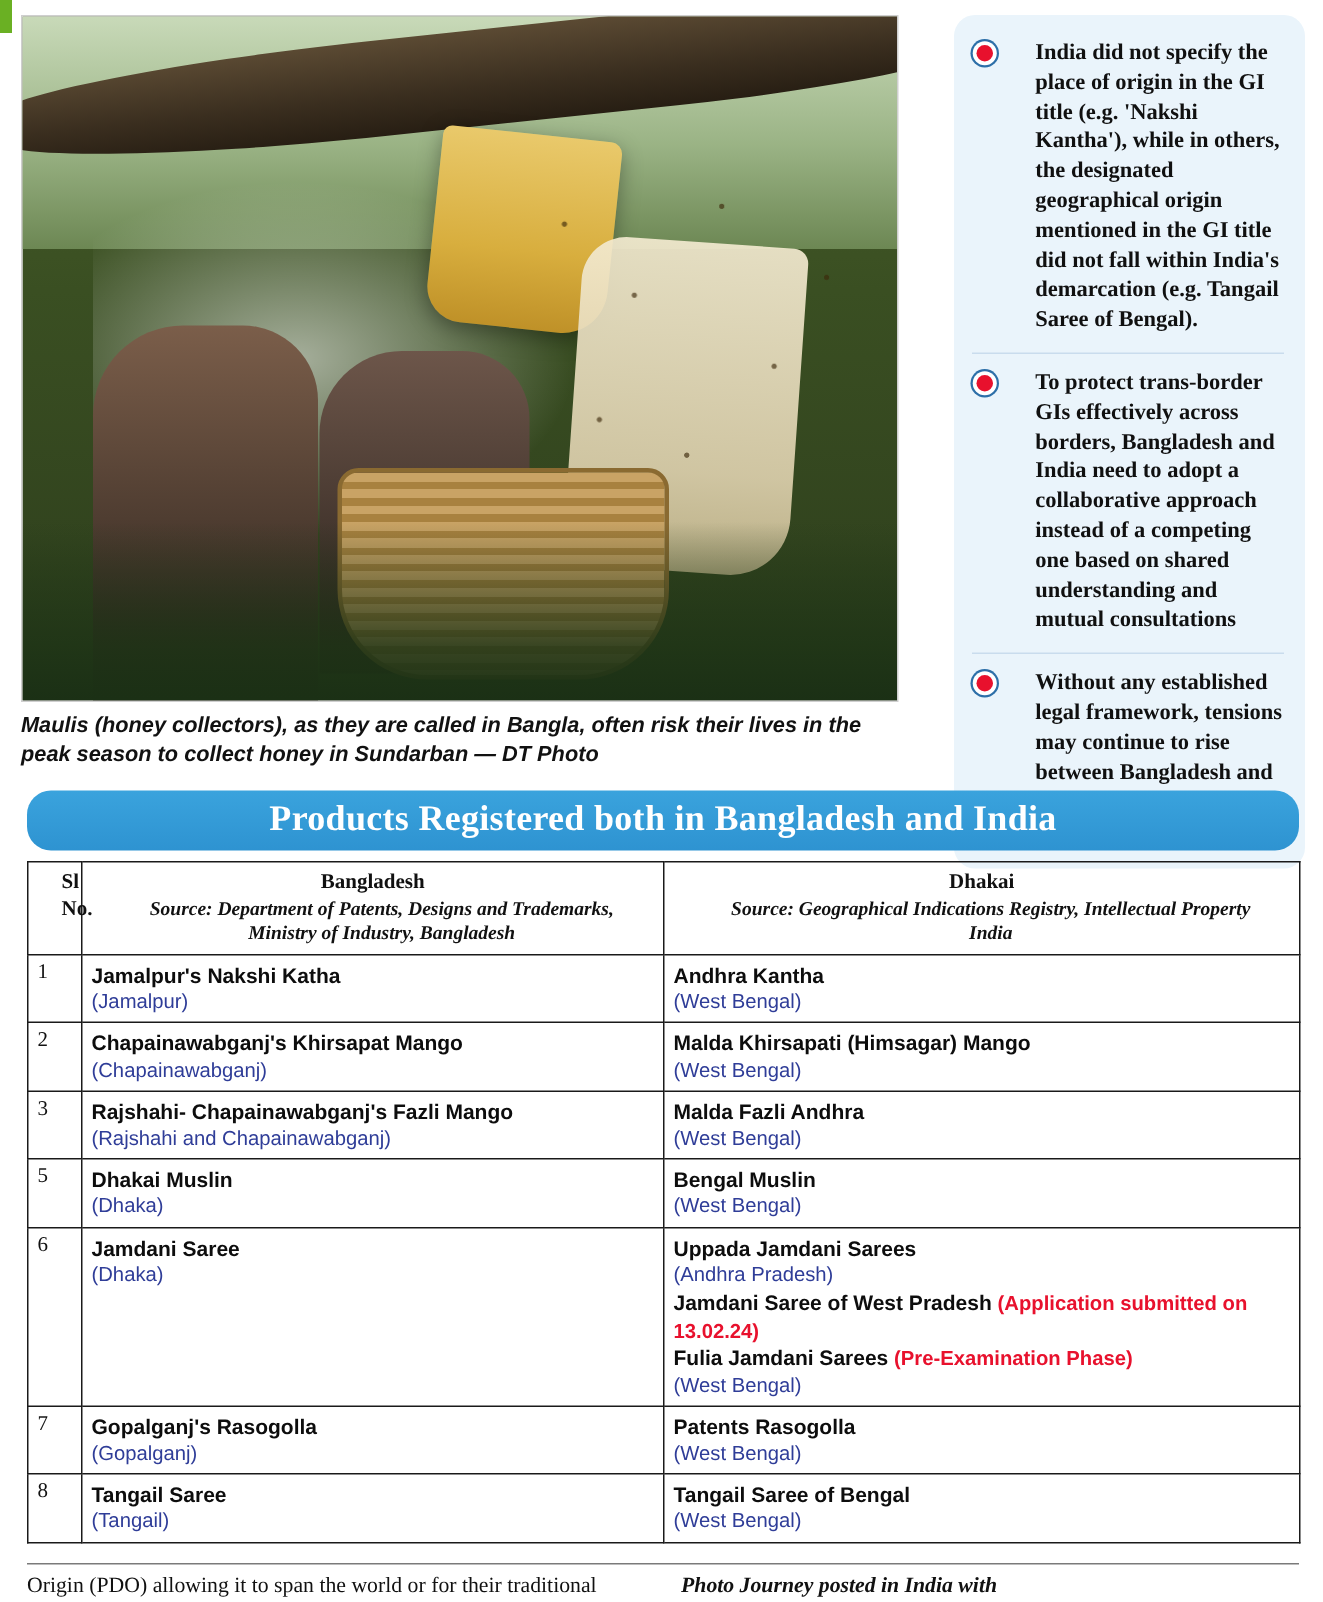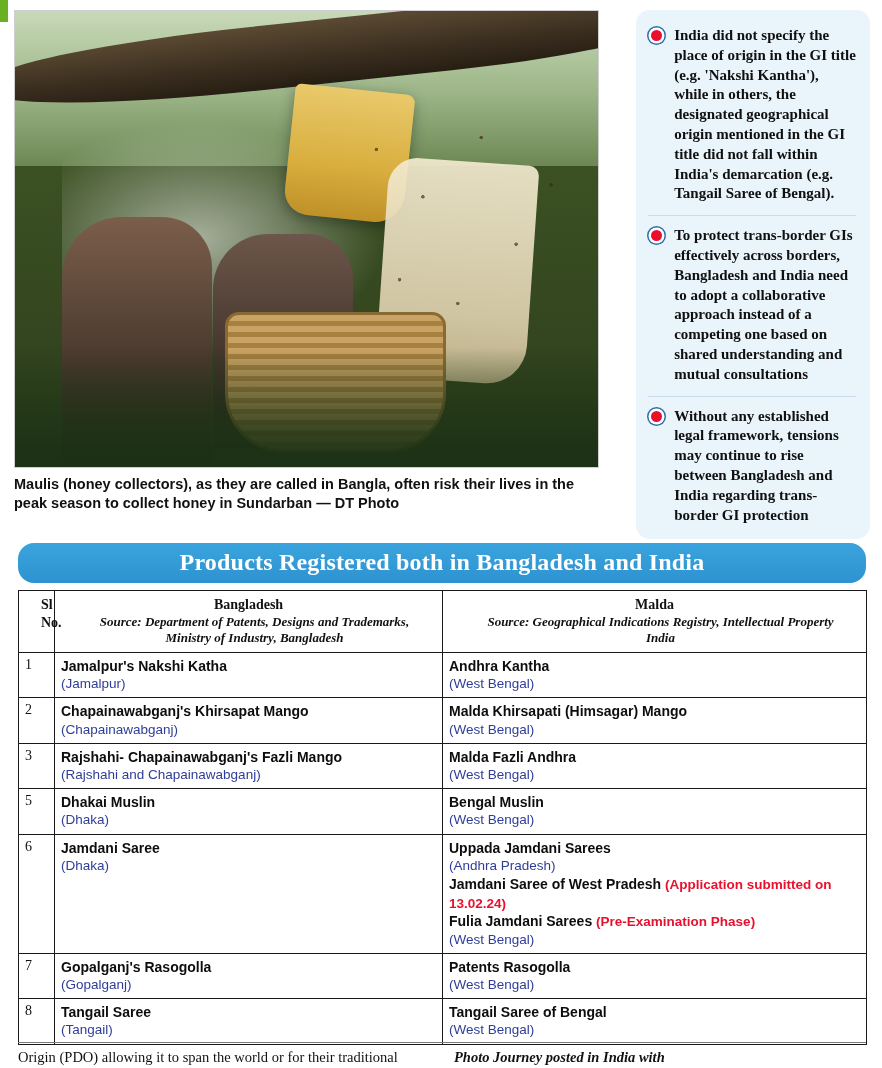--- a/index.html
+++ b/index.html
@@ -31,20 +31,21 @@
     position: absolute;
     left: 14px;
     top: 10px;
     width: 856px;
     display: flex;
     gap: 18px;
   }
 
   .photo-block {
     width: 660px;
+    font-style: italic;
   }
 
   .photo {
     width: 585px;
     height: 458px;
     border: 1px solid #cfcfcf;
     box-sizing: border-box;
     position: relative;
     overflow: hidden;
     background: linear-gradient(180deg, #4a5f2a 0%, #3a4f22 40%, #2d3d1c 100%);
@@ -128,21 +129,21 @@
   
   .callout {
     width: 253px;
     background: #eaf4fb;
     border-radius: 14px;
     padding: 16px 14px 14px 12px;
     box-sizing: border-box;
   }
   .callout-item {
     display: flex;
-    gap: 8px;
+    gap: 24px;
     padding-bottom: 11px;
     margin-bottom: 10px;
     border-bottom: 1px solid #c9dced;
   }
   .callout-item:last-child {
     border-bottom: none;
     margin-bottom: 0;
     padding-bottom: 0;
   }
   .bullet-icon {
@@ -165,21 +166,21 @@
     font-weight: bold;
     font-size: 15px;
     line-height: 1.32;
     color: #101010;
   }
 
   
   .table-block {
     position: absolute;
     left: 18px;
-    top: 543px;
+    top: 527px;
     width: 848px;
   }
   .table-title {
     background: linear-gradient(180deg, #3aa3dd 0%, #2e93d1 100%);
     border-radius: 16px;
     text-align: center;
     color: #ffffff;
     font-family: "Liberation Serif", serif;
     font-weight: bold;
     font-size: 24px;
@@ -338,21 +339,21 @@
         <col class="col-in">
     </colgroup>
     <thead>
       <tr>
         <th class="sl-head">Sl No.</th>
         <th>
           <span>Bangladesh</span>
           <span class="src">Source: Department of Patents, Designs and Trademarks, Ministry of Industry, Bangladesh</span>
         </th>
         <th>
-          <span>Malda</span>
+          <span>Dhakai</span>
           <span class="src">Source: Geographical Indications Registry, Intellectual Property India</span>
         </th>
       </tr>
     </thead>
     <tbody>
       <tr>
         <td class="sl">1</td>
         <td>
           <span class="prod">Jamalpur's Nakshi Katha</span>
           <span class="place">(Jamalpur)</span>

